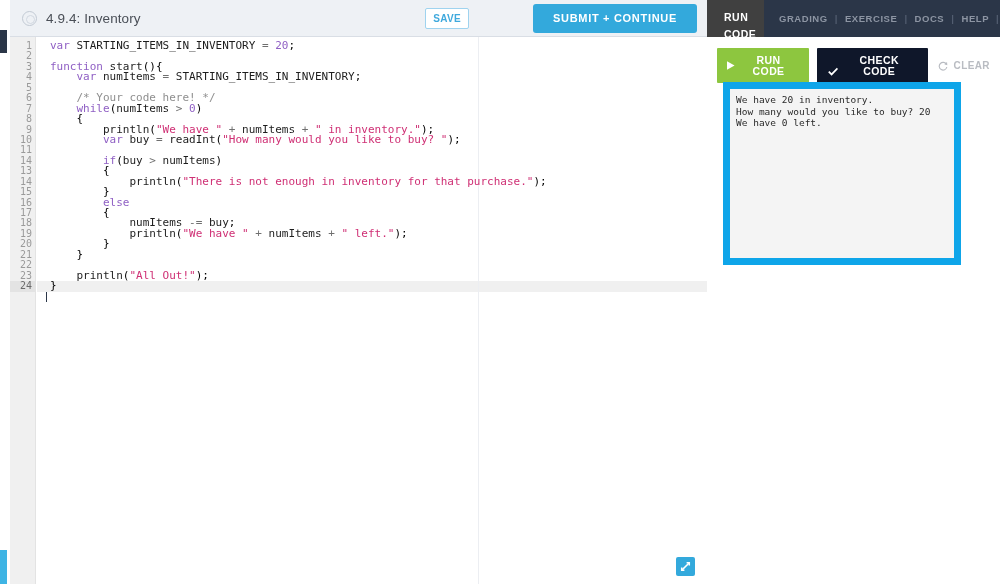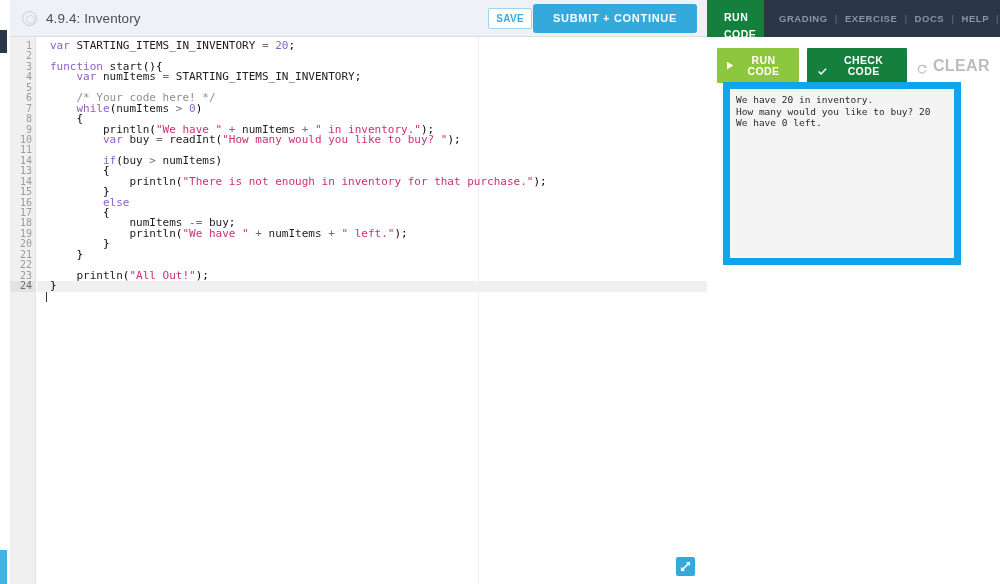--- a/index.html
+++ b/index.html
@@ -36,33 +36,34 @@
     content: ""; position: absolute; left: 3px; top: 3px;
     width: 7px; height: 7px; border-radius: 50%;
     border: 1px solid #cbd3dc;
   }
   #exercise-title {
     font-size: 13.5px; color: #4a4f57; letter-spacing: .1px;
     white-space: nowrap;
   }
   #header-right {
     position: absolute; right: 10px; top: 0; height: 37px;
-    display: flex; align-items: center; gap: 1px;
+    display: flex; align-items: center; gap: 25px;
   }
   #save-button {
     font-size: 10px; font-weight: 700; color: #3fa9dd; letter-spacing: .3px;
     background: #ffffff; border: 1px solid #9fd3ef;
     border-radius: 2px; padding: 5px 7px 4px 7px; cursor: pointer;
     line-height: 1;
   }
   #submit-continue-button {
     font-size: 11px; font-weight: 700; color: #ffffff; letter-spacing: .7px;
     background: #33a9dc; border: none; border-radius: 3px;
     padding: 9px 20px; cursor: pointer; line-height: 1;
     white-space: nowrap;
+    margin-left: 39px;
   }
 
   
   #left-dark-strip {
     position: absolute; left: 0; top: 30px; width: 7px; height: 23px;
     background: #2b3648;
   }
   #left-blue-tab {
     position: absolute; left: 0; bottom: 0; width: 7px; height: 34px;
     background: #3eb4e4; cursor: pointer;
@@ -143,52 +144,52 @@
     position: absolute; left: 72px; top: 0; height: 37px;
     display: flex; align-items: center; gap: 0;
     font-size: 9.5px; letter-spacing: .55px; font-weight: 700;
     color: #8d95a3;
   }
   .nav-link { cursor: pointer; white-space: nowrap; }
   .nav-sep { color: #525d70; padding: 0 7px; }
 
   #run-code-tab {
     position: absolute; left: 0; top: 0; width: 57px; height: 52px;
-    background: #15803d; color: #ffffff;
+    background: #404040; color: #ffffff;
     font-size: 10.5px; font-weight: 700; letter-spacing: .5px;
     padding: 9px 0 0 17px; line-height: 17px; cursor: pointer;
   }
 
   #right-body {
     position: absolute; left: 0; top: 37px; width: 293px; height: 547px;
     background: #ffffff;
   }
   #action-row {
     position: absolute; left: 10px; top: 11px;
     display: flex; align-items: center; gap: 0;
   }
   #run-code-button {
     background: #8dc63f; color: #ffffff; border: none;
     font-size: 10.5px; font-weight: 700; letter-spacing: .4px;
     padding: 7px 12px 7px 10px; cursor: pointer;
     display: flex; align-items: center; gap: 6px; line-height: 1;
     border-radius: 1px;
   }
   #check-code-button {
-    background: #15803d; color: #ffffff; border: none;
+    background: #0f172a; color: #ffffff; border: none;
     font-size: 10.5px; font-weight: 700; letter-spacing: .4px;
     padding: 7px 13px 7px 11px; cursor: pointer;
     display: flex; align-items: flex-end; gap: 6px; line-height: 1;
     margin-left: 8px; border-radius: 1px;
   }
   #clear-button {
     background: transparent; border: none; color: #b9bcc2;
-    font-size: 16px; font-weight: 700; letter-spacing: .4px;
+    font-size: 10px; font-weight: 700; letter-spacing: .4px;
     padding: 7px 10px; cursor: pointer;
-    display: flex; align-items: flex-end; gap: 6px; line-height: 1;
+    display: flex; align-items: center; gap: 6px; line-height: 1;
   }
 
   #console-output {
     position: absolute; left: 16px; top: 45px;
     width: 238px; height: 183px;
     background: #f4f4f4; border: 7px solid #0ea5e9;
     font-family: "DejaVu Sans Mono", monospace;
     font-size: 9.5px; line-height: 11.6px; color: #2a2a2a;
     padding: 5px 6px; overflow: hidden; white-space: pre;
   }

